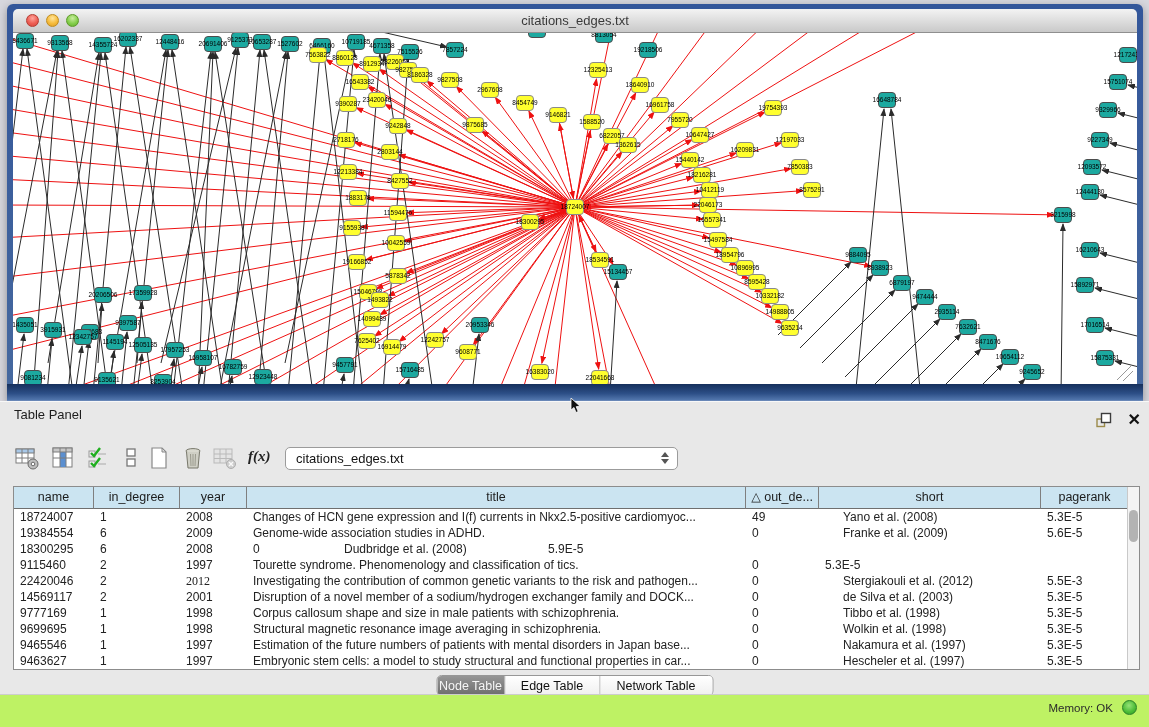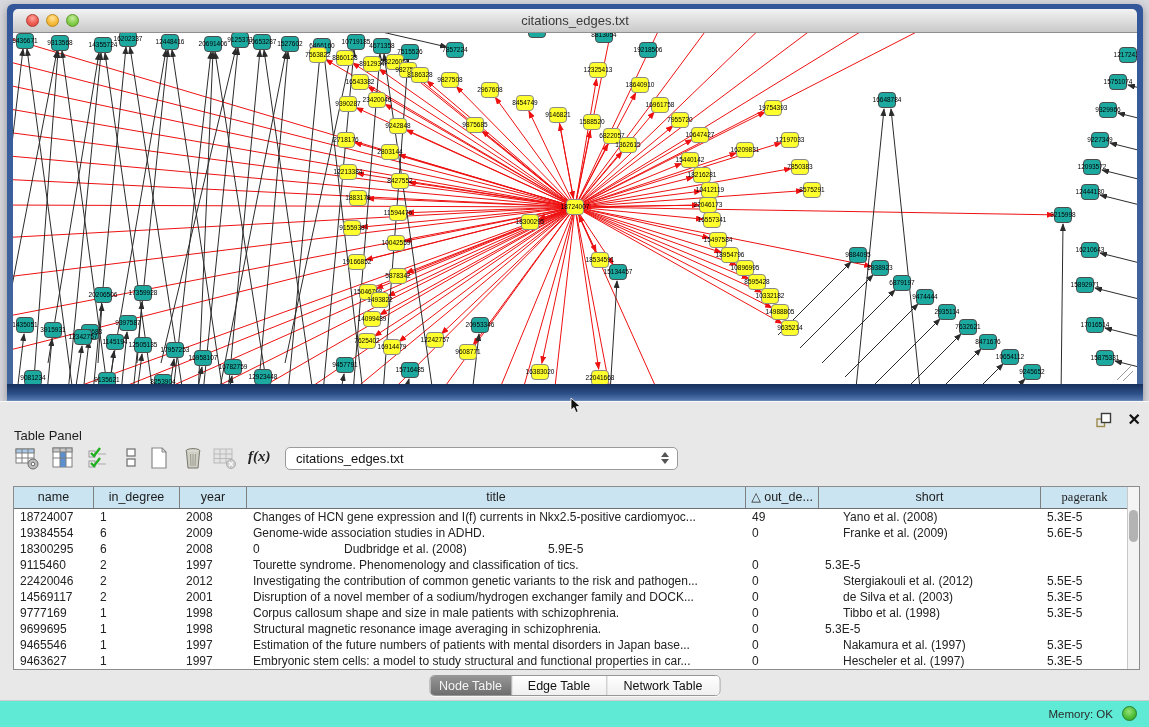--- a/index.html
+++ b/index.html
@@ -19,21 +19,21 @@
   .tl.red   { left:13px; background:radial-gradient(circle at 50% 30%, #ffa49b 0%, #ee5f55 55%, #d4463c 100%); border:1px solid #b43c32; }
   .tl.yel   { left:33px; background:radial-gradient(circle at 50% 30%, #ffe49a 0%, #f6bc3c 55%, #dd9c23 100%); border:1px solid #c08c1e; }
   .tl.grn   { left:53px; background:radial-gradient(circle at 50% 30%, #c9ec9f 0%, #85cf4c 55%, #61ad2d 100%); border:1px solid #5d9a28; }
   .canvas { position:absolute; left:6px; top:29px; width:1124px; height:351px; background:#fff; overflow:hidden; }
   .win-bottom { position:absolute; left:0; bottom:0; width:100%; height:17px;
                 background:linear-gradient(180deg,#16305c 0%, #2c4e86 55%, #5276ad 94%, #7d97c0 100%); }
 
   
   .panel { position:absolute; left:0; top:401px; width:1149px; height:326px;
            background:#e8e8e8; border-top:1px solid #f8f8f8; }
-  .panel-title { position:absolute; left:14px; top:26px; font-size:13px; color:#1d1d1d; }
+  .panel-title { position:absolute; left:14px; top:5px; font-size:13px; color:#1d1d1d; }
   .float-ic { position:absolute; right:36px; top:10px; width:18px; height:18px; }
   .close-x { position:absolute; right:8px; top:8px; font-size:16px; font-weight:bold; color:#111; }
 
   .toolbar { position:absolute; left:0; top:40px; width:100%; height:36px; }
   .tbtn { position:absolute; top:3px; width:28px; height:28px; }
   .fx { font-size:15px; color:#222; font-family:"Liberation Serif",serif; font-style:italic; font-weight:bold; }
   .dropdown { position:absolute; left:285px; top:5px; width:393px; height:23px; background:#fff;
               border:1px solid #9b9b9b; border-radius:5px; font-size:13px; color:#111; }
   .dropdown .val { position:absolute; left:10px; top:3px; }
   .dropdown .spin { position:absolute; right:8px; top:4px; }
@@ -53,21 +53,21 @@
   .vthumb { position:absolute; left:1px; top:23px; width:9px; height:32px; background:#b3b3b3; border-radius:5px; }
 
   .tabs { position:absolute; left:50%; transform:translateX(-50%); top:273px; display:flex;
           border:1px solid #979797; border-radius:5px; overflow:hidden; height:21px;
           background:#fff; box-shadow:0 1px 0 rgba(255,255,255,.7); }
   .tab { font-size:12.5px; line-height:20px; text-align:center; color:#111;
          background:linear-gradient(180deg,#ffffff,#f0f0f0); border-right:1px solid #a8a8a8; }
   .tab:last-child { border-right:none; }
   .tab.sel { background:linear-gradient(180deg,#969696,#6e6e6e); color:#f6f6f6; }
 
-  .statusbar { position:absolute; left:0; bottom:0; width:100%; height:27px; background:#5eead4; border-top:1px solid #cdcdcd; }
+  .statusbar { position:absolute; left:0; bottom:0; width:100%; height:33px; background:#bef264; border-top:1px solid #cdcdcd; }
   .mem { position:absolute; right:36px; top:7px; font-size:11.5px; color:#2b2b2b; }
   .dot { position:absolute; right:12px; top:5px; width:15px; height:15px; border-radius:50%;
          background:radial-gradient(circle at 45% 35%, #96e276 0%, #49bb35 60%, #2f9c22 100%); border:1px solid #2a7f2a; }
 
   .cursor { position:absolute; left:570px; top:398px; z-index:50; }
 </style>
 </head>
 <body>
 
 <div class="win">
@@ -830,21 +830,21 @@
   </div>
 
   <div class="tablewrap">
     <div class="thead" id="thead">
         <div class="th" style="width: 80px;">name</div>
         <div class="th" style="width: 86px;">in_degree</div>
         <div class="th" style="width: 67px;">year</div>
         <div class="th" style="width: 499px;">title</div>
         <div class="th" style="width: 73px;">△ out_de...</div>
         <div class="th" style="width: 222px;">short</div>
-        <div class="th" style="width: 88px; font-family: Liberation Serif, serif;">pagerank</div>
+        <div class="th" style="width: 88px;">pagerank</div>
       </div>
     <div id="tbody">
         <div class="trow">
           <div class="td" style="width: 80px;">18724007</div>
           <div class="td" style="width: 86px;">1</div>
           <div class="td" style="width: 67px;">2008</div>
           <div class="td" style="width: 499px;">Changes of HCN gene expression and I(f) currents in Nkx2.5-positive cardiomyoc...</div>
           <div class="td" style="width: 73px;">49</div>
           <div class="td" style="width: 222px; padding-left: 24px;">Yano et al. (2008)</div>
           <div class="td" style="width: 88px;">5.3E-5</div>
@@ -870,25 +870,25 @@
           <div class="td" style="width: 80px;">9115460</div>
           <div class="td" style="width: 86px;">2</div>
           <div class="td" style="width: 67px;">1997</div>
           <div class="td" style="width: 499px;">Tourette syndrome. Phenomenology and classification of tics.</div>
           <div class="td" style="width: 73px;">0</div>
           <div class="td" style="width: 88px;">5.3E-5</div>
         </div>
         <div class="trow">
           <div class="td" style="width: 80px;">22420046</div>
           <div class="td" style="width: 86px;">2</div>
-          <div class="td" style="width: 67px;">2012</div>
+          <div class="td" style="width: 67px; font-family: Liberation Serif, serif;">2012</div>
           <div class="td" style="width: 499px;">Investigating the contribution of common genetic variants to the risk and pathogen...</div>
           <div class="td" style="width: 73px;">0</div>
           <div class="td" style="width: 222px; padding-left: 24px;">Stergiakouli et al. (2012)</div>
-          <div class="td" style="width: 88px;">5.5E-5</div>
+          <div class="td" style="width: 88px;">5.5E-3</div>
         </div>
         <div class="trow">
           <div class="td" style="width: 80px;">14569117</div>
           <div class="td" style="width: 86px;">2</div>
           <div class="td" style="width: 67px;">2001</div>
           <div class="td" style="width: 499px;">Disruption of a novel member of a sodium/hydrogen exchanger family and DOCK...</div>
           <div class="td" style="width: 73px;">0</div>
           <div class="td" style="width: 222px; padding-left: 24px;">de Silva et al. (2003)</div>
           <div class="td" style="width: 88px;">5.3E-5</div>
         </div>
@@ -900,20 +900,21 @@
           <div class="td" style="width: 73px;">0</div>
           <div class="td" style="width: 222px; padding-left: 24px;">Tibbo et al. (1998)</div>
           <div class="td" style="width: 88px;">5.3E-5</div>
         </div>
         <div class="trow">
           <div class="td" style="width: 80px;">9699695</div>
           <div class="td" style="width: 86px;">1</div>
           <div class="td" style="width: 67px;">1998</div>
           <div class="td" style="width: 499px;">Structural magnetic resonance image averaging in schizophrenia.</div>
           <div class="td" style="width: 73px;">0</div>
+          <div class="td" style="width: 222px; padding-left: 24px;">Wolkin et al. (1998)</div>
           <div class="td" style="width: 88px;">5.3E-5</div>
         </div>
         <div class="trow">
           <div class="td" style="width: 80px;">9465546</div>
           <div class="td" style="width: 86px;">1</div>
           <div class="td" style="width: 67px;">1997</div>
           <div class="td" style="width: 499px;">Estimation of the future numbers of patients with mental disorders in Japan base...</div>
           <div class="td" style="width: 73px;">0</div>
           <div class="td" style="width: 222px; padding-left: 24px;">Nakamura et al. (1997)</div>
           <div class="td" style="width: 88px;">5.3E-5</div>
@@ -927,21 +928,21 @@
           <div class="td" style="width: 222px; padding-left: 24px;">Hescheler et al. (1997)</div>
           <div class="td" style="width: 88px;">5.3E-5</div>
         </div>
       </div>
     <div class="vscroll">
       <div class="vthumb"></div>
     </div>
   </div>
 
   <div class="tabs" id="tabs">
-      <div class="tab sel" style="width: 82px; text-align: center;">Node Table</div>
+      <div class="tab sel" style="width: 68px; text-align: center;">Node Table</div>
       <div class="tab" style="width: 95px;">Edge Table</div>
       <div class="tab" style="width: 112px;">Network Table</div>
     </div>
 
   <div class="statusbar">
     <span class="mem">Memory: OK</span>
     <span class="dot"></span>
   </div>
 </div>
 

